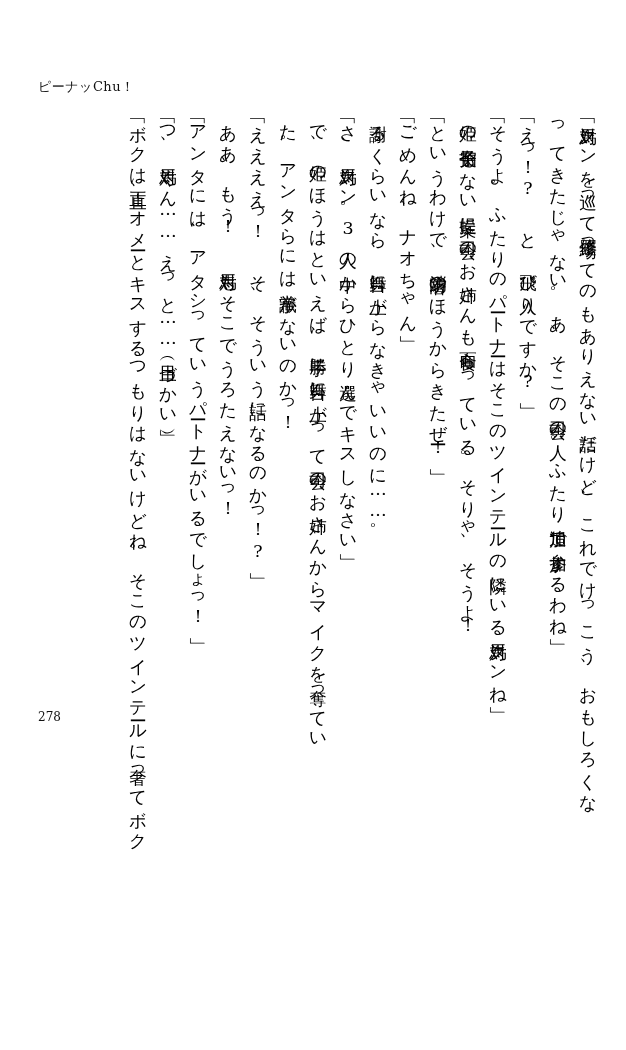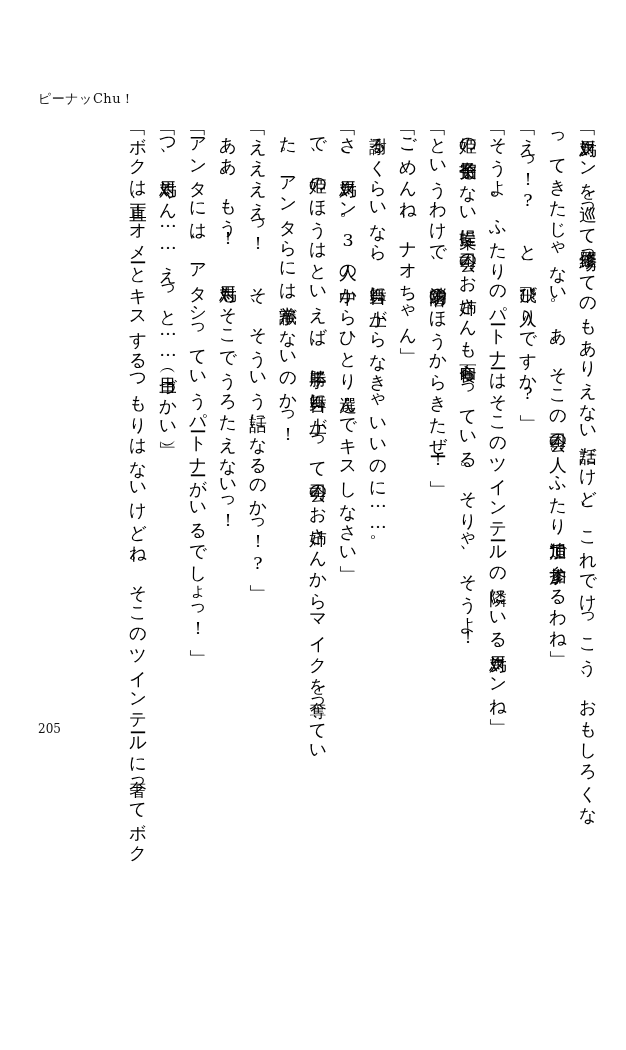--- a/index.html
+++ b/index.html
@@ -12,21 +12,21 @@
     height: 1050px;
     position: relative;
     font-family: "DejaVu Serif", "Liberation Serif", serif;
     color: #000000;
     overflow: hidden;
   }
 
   .page {
     position: absolute;
     left: 0;
-    top: 12px;
+    top: 0;
     width: 626px;
     height: 746px;
     background: #fff;
   }
 
   
   .running-head {
     position: absolute;
     left: 38px;
     top: 78px;
@@ -94,15 +94,15 @@
     <div class="vline">「さ、対馬クン。3人の中からひとり選んでキスしなさい」</div>
     <div class="vline">で、姫のほうはといえば、勝手に舞台に上がって司会のお姉さんからマイクを奪ってい</div>
     <div class="vline">た。アンタらには常識がないのかっ!</div>
     <div class="vline">「ええええっ! そ、そういう話になるのかっ!?」</div>
     <div class="vline">ああ、もう! 対馬もそこでうろたえないっ!</div>
     <div class="vline">「アンタには、アタシっていうパートナーがいるでしょっ!」</div>
     <div class="vline">「つ、対馬くん……えっと……（上目づかい）」</div>
     <div class="vline">「ボクは正直、オメーとキスするつもりはないけどね。そこのツインテールに奢ってボク</div>
   </div>
 
-  <div class="page-number">205</div>
+  <div class="page-number">278</div>
 
 </div>
 
 </body></html>

